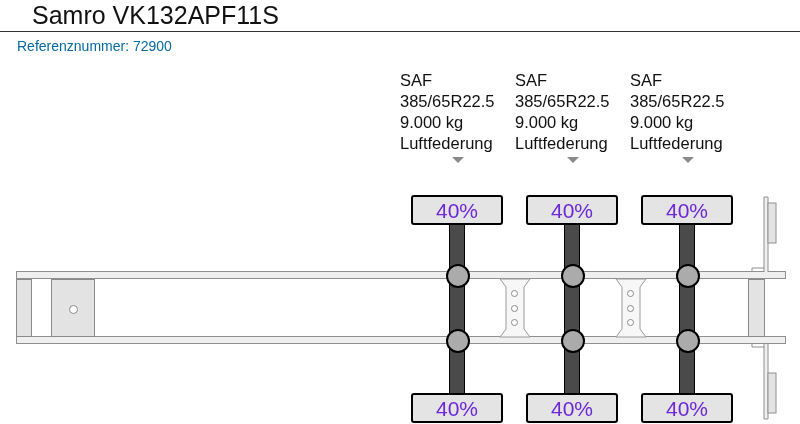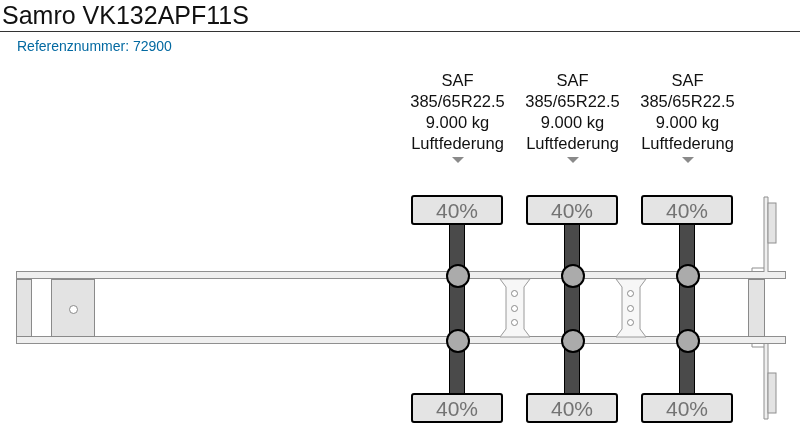--- a/index.html
+++ b/index.html
@@ -1,30 +1,30 @@
 <!DOCTYPE html>
 <html><head>
 <meta charset="utf-8">
 <style>
   html, body { margin:0; padding:0; background:#ffffff; }
   body { width:800px; height:424px; position:relative; overflow:hidden;
          font-family:"Liberation Sans", sans-serif; color:#111; }
-  .title { position:absolute; left:2px; top:0px; font-size:25px; line-height:30px; color:#111; }
+  .title { position:absolute; left:32px; top:0px; font-size:25px; line-height:30px; color:#111; }
   .title-rule { position:absolute; left:0; top:31px; width:800px; height:1px; background:#333; }
   .ref { position:absolute; left:17px; top:37px; font-size:14px; line-height:18px; color:#0369a1; }
-  .spec { position:absolute; top:70px; width:115px; text-align:center; font-size:16.5px; line-height:21px; color:#111; }
+  .spec { position:absolute; top:70px; width:115px; text-align:left; font-size:16.5px; line-height:21px; color:#111; }
   .spec .line { display:block; white-space:nowrap; }
   .arrow { position:absolute; top:157px; width:0; height:0; border-left:6px solid transparent;
            border-right:6px solid transparent; border-top:6px solid #8a8a8a; }
   .rail { position:absolute; height:6px; background:#efefef; border:1px solid #8f8f8f; }
   .block { position:absolute; background:#e3e3e3; border:1px solid #8a8a8a; box-sizing:border-box; }
   .axle { position:absolute; width:14px; background:#4a4a4a; border:1.5px solid #000; }
   .hub { position:absolute; width:20px; height:20px; border-radius:50%; background:#ababab; border:2px solid #000; }
   .load { position:absolute; width:88px; height:26px; background:#e4e4e4; border:2px solid #000;
-          border-radius:3px; text-align:center; font-size:21px; line-height:27px; color:#737373; }
+          border-radius:3px; text-align:center; font-size:21px; line-height:27px; color:#6d28d9; }
   .hole { position:absolute; width:5px; height:5px; border-radius:50%; border:1px solid #8a8a8a; background:#fff; }
   svg { position:absolute; overflow:visible; }
 </style>
 </head>
 <body>
 
 <div class="title">Samro VK132APF11S</div>
 <div class="title-rule"></div>
 <div class="ref">Referenznummer: 72900</div>
 

